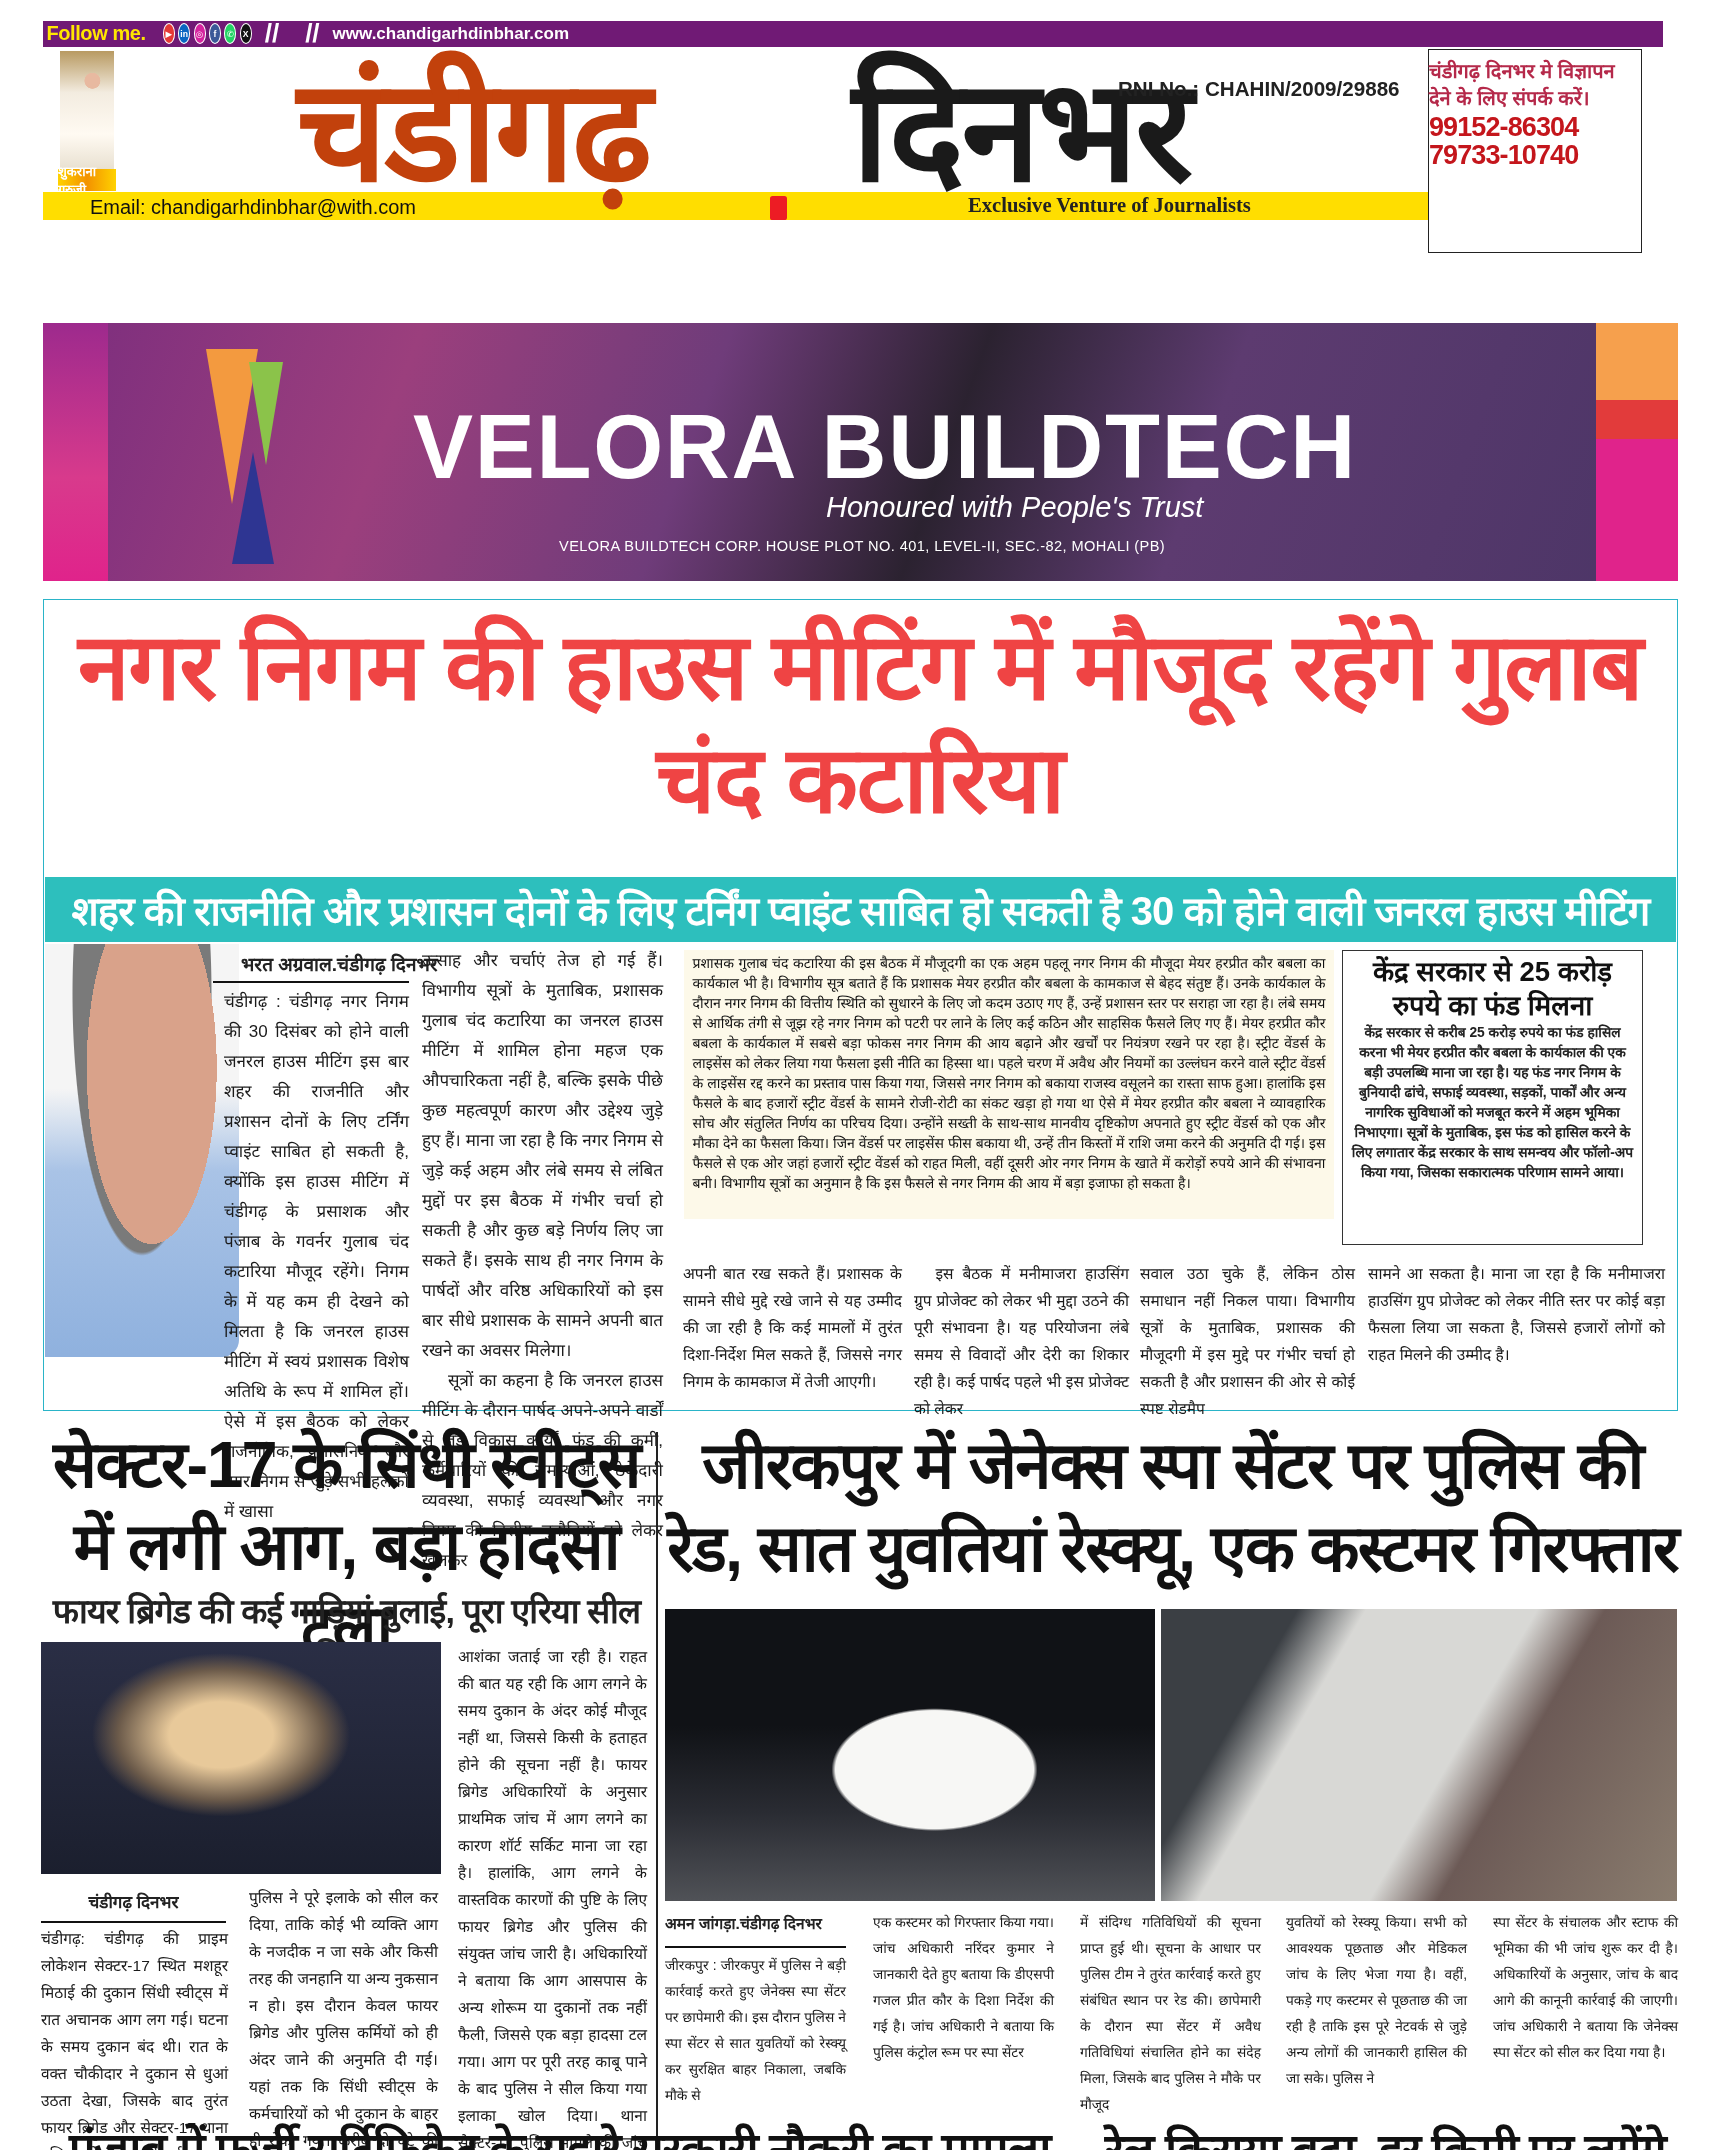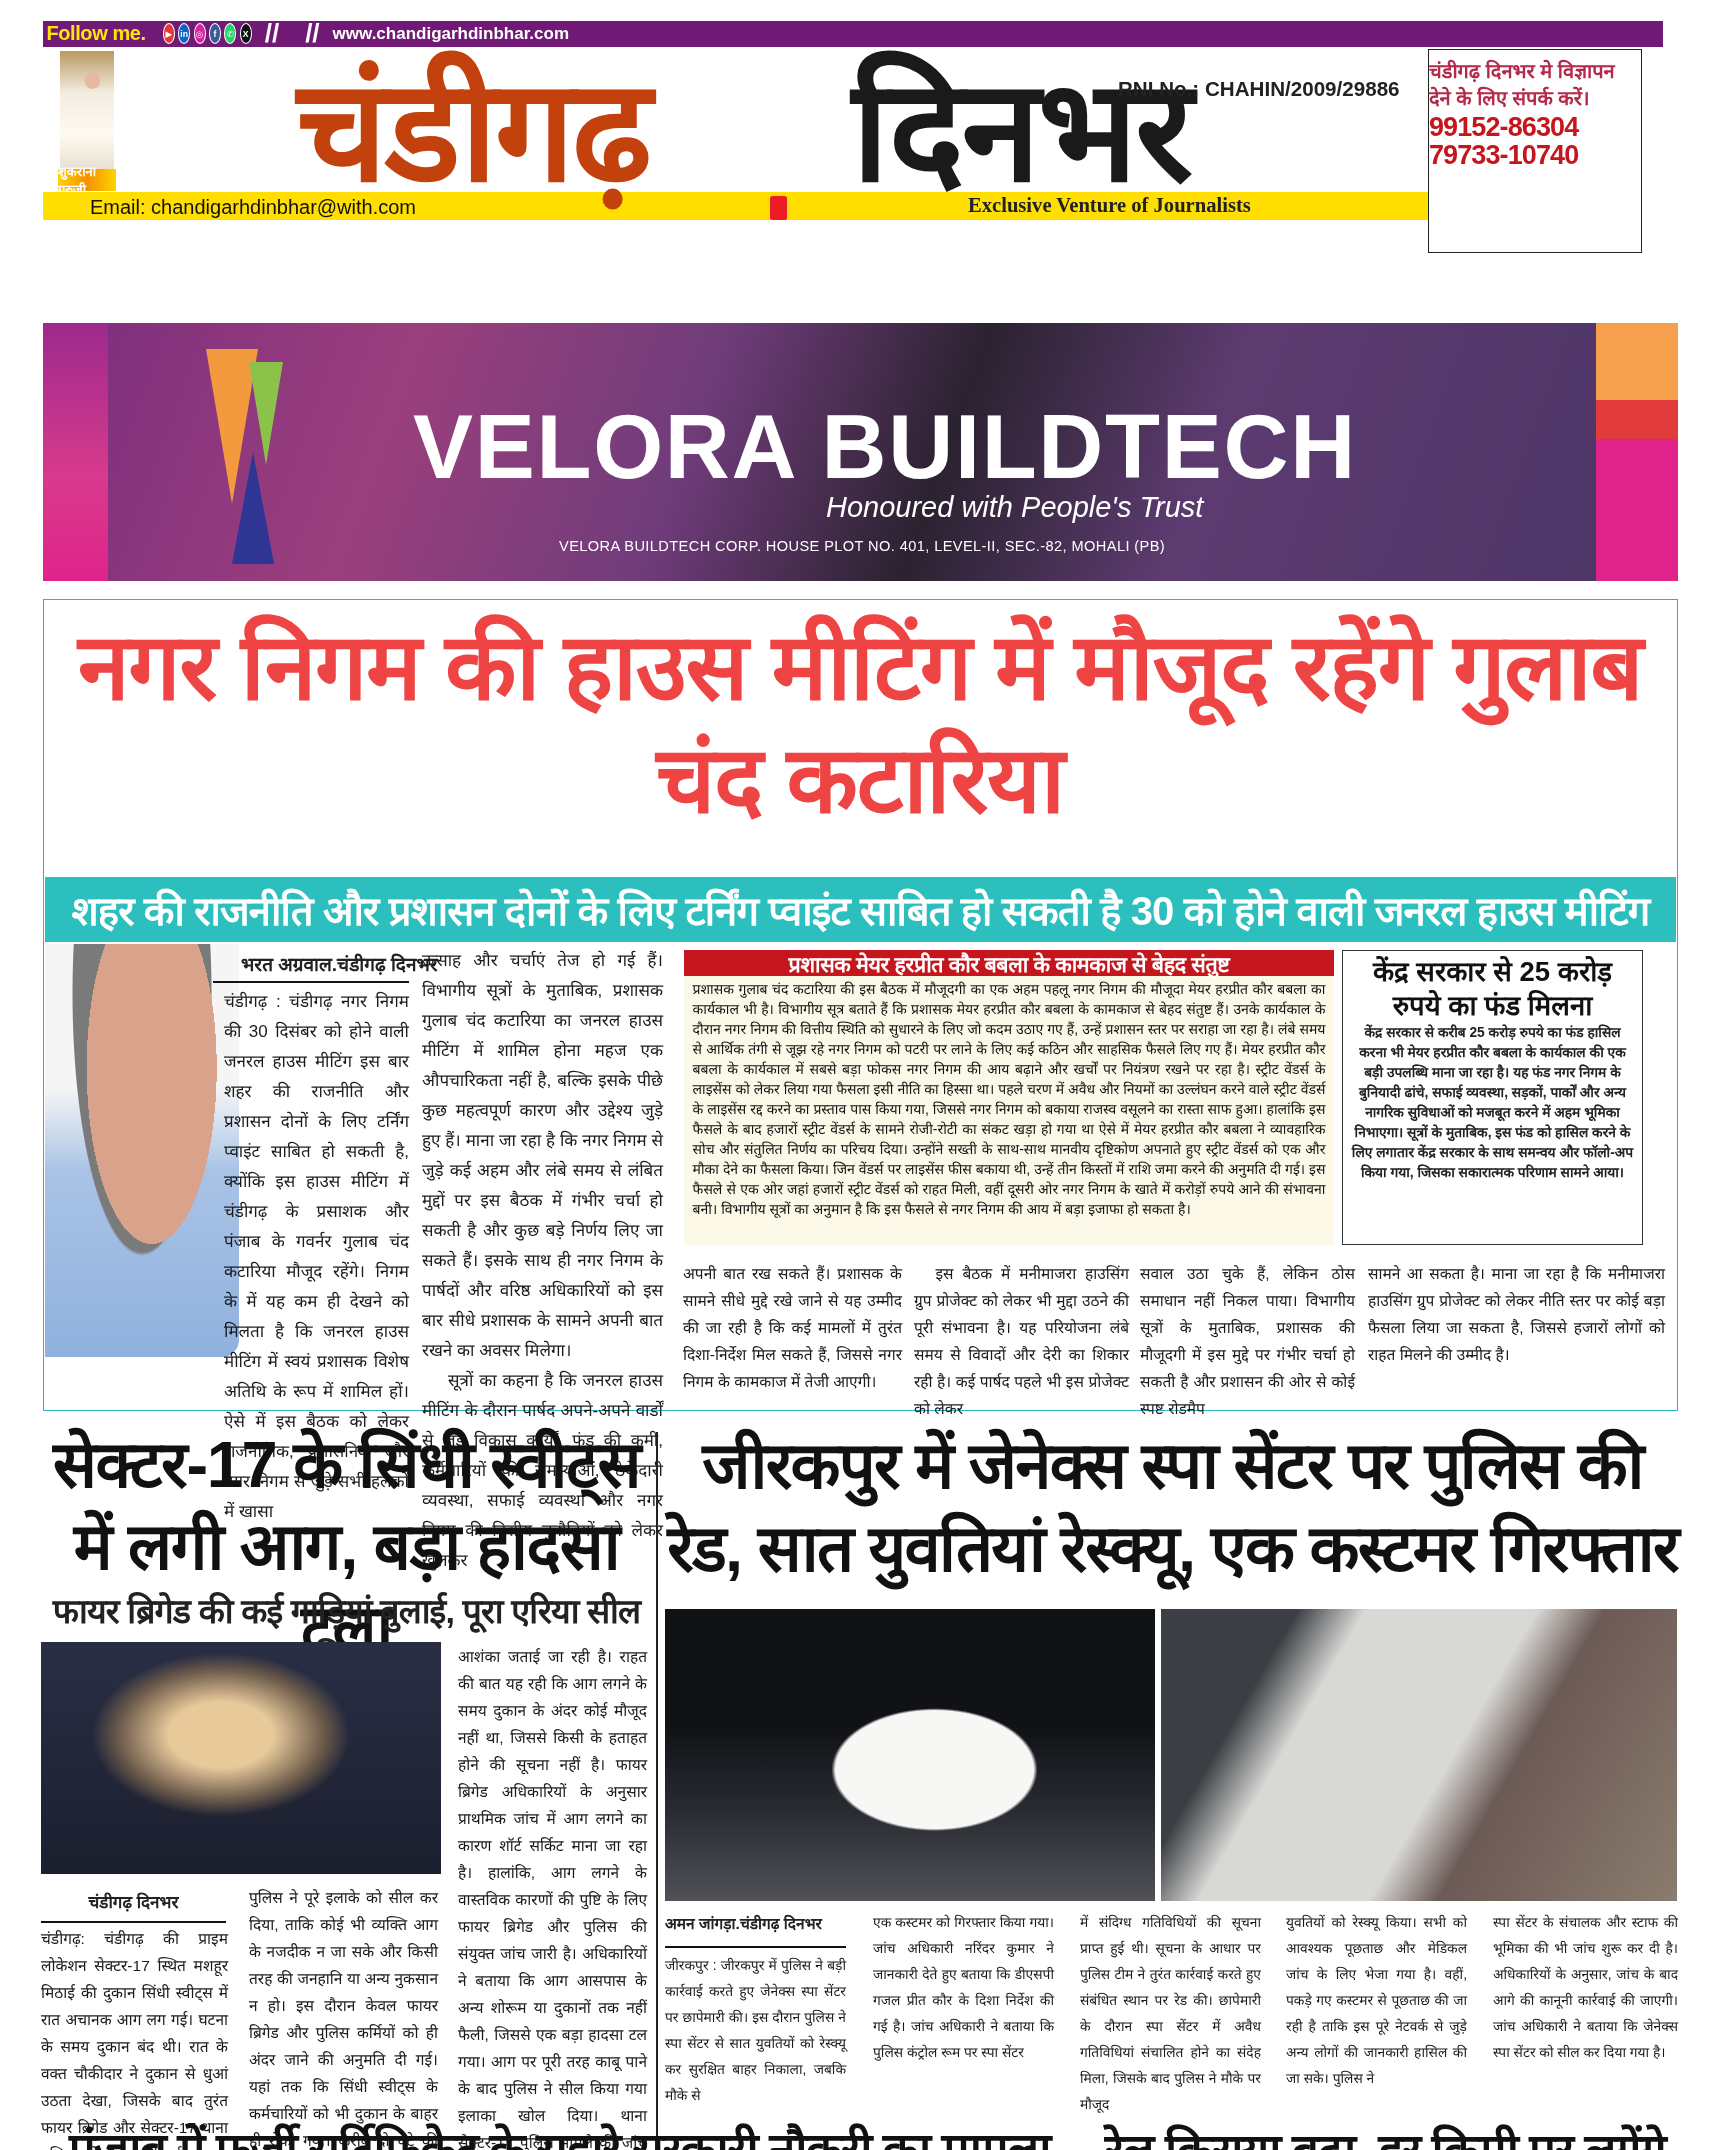--- a/index.html
+++ b/index.html
@@ -108,21 +108,20 @@
 <div class="abs lead-sub">शहर की राजनीति और प्रशासन दोनों के लिए टर्निंग प्वाइंट साबित हो सकती है 30 को होने वाली जनरल हाउस मीटिंग</div>
 <div class="abs katariya"></div>
 <div class="abs byline" style="left:241px;top:951px">भरत अग्रवाल.चंडीगढ़ दिनभर</div>
 <div class="abs rule" style="left:213px;top:981px;width:196px;height:2.2px"></div>
 <div class="abs col" style="left:224px;top:987px;width:185px">चंडीगढ़ : चंडीगढ़ नगर निगम की 30 दिसंबर को होने वाली जनरल हाउस मीटिंग इस बार शहर की राजनीति और प्रशासन दोनों के लिए टर्निंग प्वाइंट साबित हो सकती है, क्योंकि इस हाउस मीटिंग में चंडीगढ़ के प्रसाशक और पंजाब के गवर्नर गुलाब चंद कटारिया मौजूद रहेंगे। निगम के में यह कम ही देखने को मिलता है कि जनरल हाउस मीटिंग में स्वयं प्रशासक विशेष अतिथि के रूप में शामिल हों। ऐसे में इस बैठक को लेकर राजनीतिक, प्रशासनिक और नगर निगम से जुड़े सभी हलकों में खासा</div>
 <div class="abs col" style="left:422px;top:946px;width:241px">
   <p>उत्साह और चर्चाएं तेज हो गई हैं। विभागीय सूत्रों के मुताबिक, प्रशासक गुलाब चंद कटारिया का जनरल हाउस मीटिंग में शामिल होना महज एक औपचारिकता नहीं है, बल्कि इसके पीछे कुछ महत्वपूर्ण कारण और उद्देश्य जुड़े हुए हैं। माना जा रहा है कि नगर निगम से जुड़े कई अहम और लंबे समय से लंबित मुद्दों पर इस बैठक में गंभीर चर्चा हो सकती है और कुछ बड़े निर्णय लिए जा सकते हैं। इसके साथ ही नगर निगम के पार्षदों और वरिष्ठ अधिकारियों को इस बार सीधे प्रशासक के सामने अपनी बात रखने का अवसर मिलेगा।</p>
   <p style="text-indent:26px">सूत्रों का कहना है कि जनरल हाउस मीटिंग के दौरान पार्षद अपने-अपने वार्डों से जुड़े विकास कार्यों, फंड की कमी, कर्मचारियों की समस्याओं, ठेकेदारी व्यवस्था, सफाई व्यवस्था और नगर निगम की वित्तीय चुनौतियों को लेकर खुलकर</p>
 </div>
 <div class="abs" style="left:684px;top:950px;width:650px;height:295px">
-  <div class="redhead" style="height:26px;font-size:21.5px">प्रशासक मेयर हरप्रीत कौर बबला के कामकाज से बेहद संतुष्ट</div>
   <div class="cream" style="height:269px;padding:2.6px 8.6px;font-size:14px;line-height:20px;text-align:justify">प्रशासक गुलाब चंद कटारिया की इस बैठक में मौजूदगी का एक अहम पहलू नगर निगम की मौजूदा मेयर हरप्रीत कौर बबला का कार्यकाल भी है। विभागीय सूत्र बताते हैं कि प्रशासक मेयर हरप्रीत कौर बबला के कामकाज से बेहद संतुष्ट हैं। उनके कार्यकाल के दौरान नगर निगम की वित्तीय स्थिति को सुधारने के लिए जो कदम उठाए गए हैं, उन्हें प्रशासन स्तर पर सराहा जा रहा है। लंबे समय से आर्थिक तंगी से जूझ रहे नगर निगम को पटरी पर लाने के लिए कई कठिन और साहसिक फैसले लिए गए हैं। मेयर हरप्रीत कौर बबला के कार्यकाल में सबसे बड़ा फोकस नगर निगम की आय बढ़ाने और खर्चों पर नियंत्रण रखने पर रहा है। स्ट्रीट वेंडर्स के लाइसेंस को लेकर लिया गया फैसला इसी नीति का हिस्सा था। पहले चरण में अवैध और नियमों का उल्लंघन करने वाले स्ट्रीट वेंडर्स के लाइसेंस रद्द करने का प्रस्ताव पास किया गया, जिससे नगर निगम को बकाया राजस्व वसूलने का रास्ता साफ हुआ। हालांकि इस फैसले के बाद हजारों स्ट्रीट वेंडर्स के सामने रोजी-रोटी का संकट खड़ा हो गया था ऐसे में मेयर हरप्रीत कौर बबला ने व्यावहारिक सोच और संतुलित निर्णय का परिचय दिया। उन्होंने सख्ती के साथ-साथ मानवीय दृष्टिकोण अपनाते हुए स्ट्रीट वेंडर्स को एक और मौका देने का फैसला किया। जिन वेंडर्स पर लाइसेंस फीस बकाया थी, उन्हें तीन किस्तों में राशि जमा करने की अनुमति दी गई। इस फैसले से एक ओर जहां हजारों स्ट्रीट वेंडर्स को राहत मिली, वहीं दूसरी ओर नगर निगम के खाते में करोड़ों रुपये आने की संभावना बनी। विभागीय सूत्रों का अनुमान है कि इस फैसले से नगर निगम की आय में बड़ा इजाफा हो सकता है।</div>
 </div>
 <div class="abs" style="left:1342px;top:950px;width:301px;height:295px;border:0.9px solid #333;padding:4.3px 8.6px">
   <div class="center" style="font-size:27.5px;line-height:34px;font-weight:bold">केंद्र सरकार से 25 करोड़ रुपये का फंड मिलना</div>
   <div class="center" style="font-size:13.8px;line-height:20px;font-weight:bold;color:#222">केंद्र सरकार से करीब 25 करोड़ रुपये का फंड हासिल करना भी मेयर हरप्रीत कौर बबला के कार्यकाल की एक बड़ी उपलब्धि माना जा रहा है। यह फंड नगर निगम के बुनियादी ढांचे, सफाई व्यवस्था, सड़कों, पार्कों और अन्य नागरिक सुविधाओं को मजबूत करने में अहम भूमिका निभाएगा। सूत्रों के मुताबिक, इस फंड को हासिल करने के लिए लगातार केंद्र सरकार के साथ समन्वय और फॉलो-अप किया गया, जिसका सकारात्मक परिणाम सामने आया।</div>
 </div>
 <div class="abs col" style="left:683px;top:1260px;width:219px;font-size:15.5px;line-height:27px">अपनी बात रख सकते हैं। प्रशासक के सामने सीधे मुद्दे रखे जाने से यह उम्मीद की जा रही है कि कई मामलों में तुरंत दिशा-निर्देश मिल सकते हैं, जिससे नगर निगम के कामकाज में तेजी आएगी।</div>
 <div class="abs col" style="left:914px;top:1260px;width:215px;font-size:15.5px;line-height:27px;text-indent:21.5px">इस बैठक में मनीमाजरा हाउसिंग ग्रुप प्रोजेक्ट को लेकर भी मुद्दा उठने की पूरी संभावना है। यह परियोजना लंबे समय से विवादों और देरी का शिकार रही है। कई पार्षद पहले भी इस प्रोजेक्ट को लेकर</div>
 <div class="abs col" style="left:1140px;top:1260px;width:215px;font-size:15.5px;line-height:27px">सवाल उठा चुके हैं, लेकिन ठोस समाधान नहीं निकल पाया। विभागीय सूत्रों के मुताबिक, प्रशासक की मौजूदगी में इस मुद्दे पर गंभीर चर्चा हो सकती है और प्रशासन की ओर से कोई स्पष्ट रोडमैप</div>
 <div class="abs col" style="left:1368px;top:1260px;width:297px;font-size:15.5px;line-height:27px">सामने आ सकता है। माना जा रहा है कि मनीमाजरा हाउसिंग ग्रुप प्रोजेक्ट को लेकर नीति स्तर पर कोई बड़ा फैसला लिया जा सकता है, जिससे हजारों लोगों को राहत मिलने की उम्मीद है।</div>

